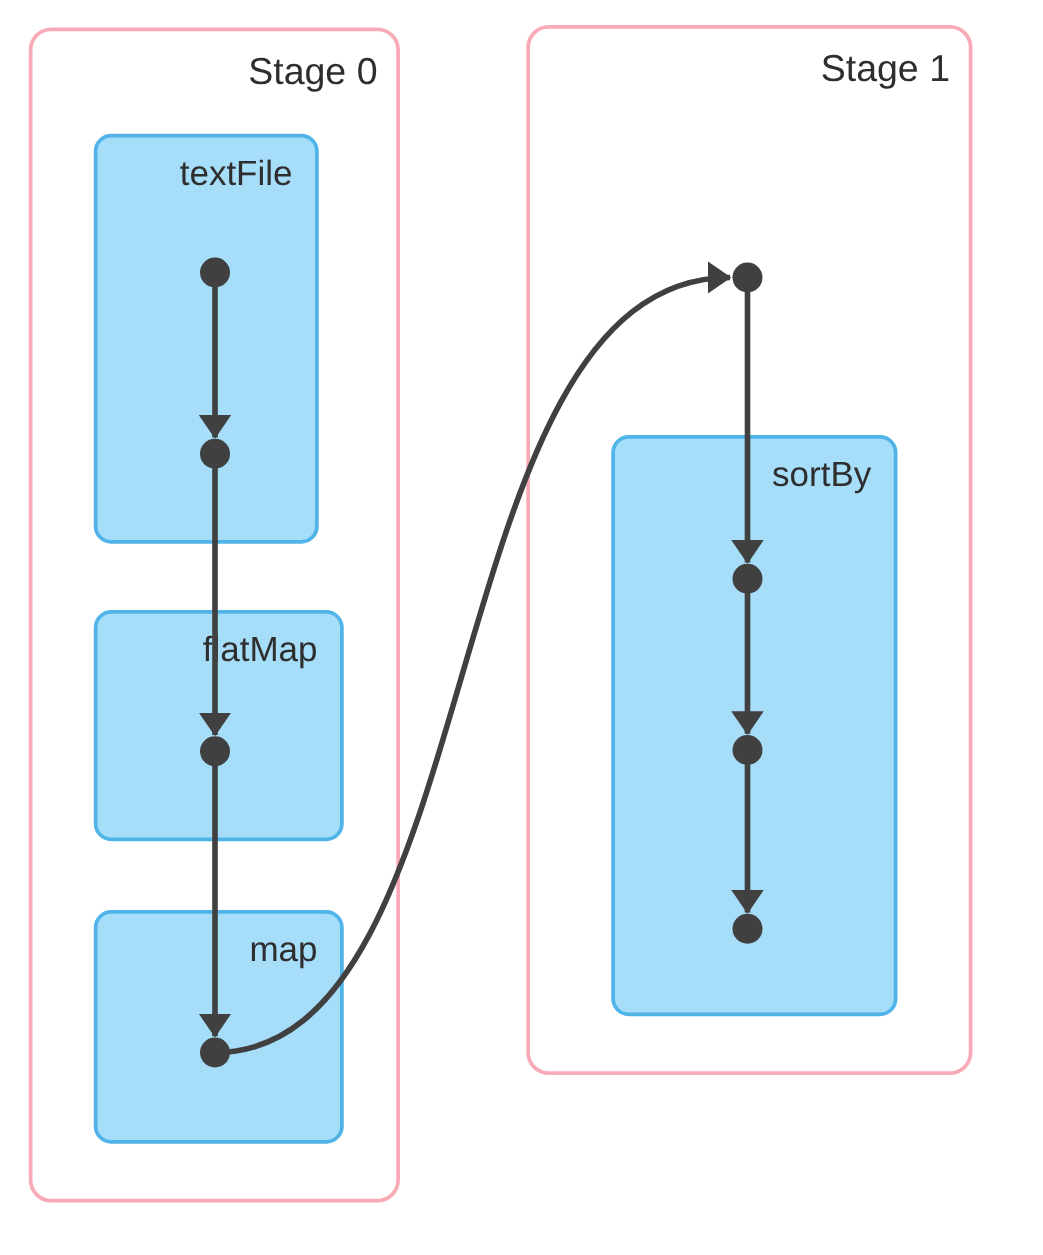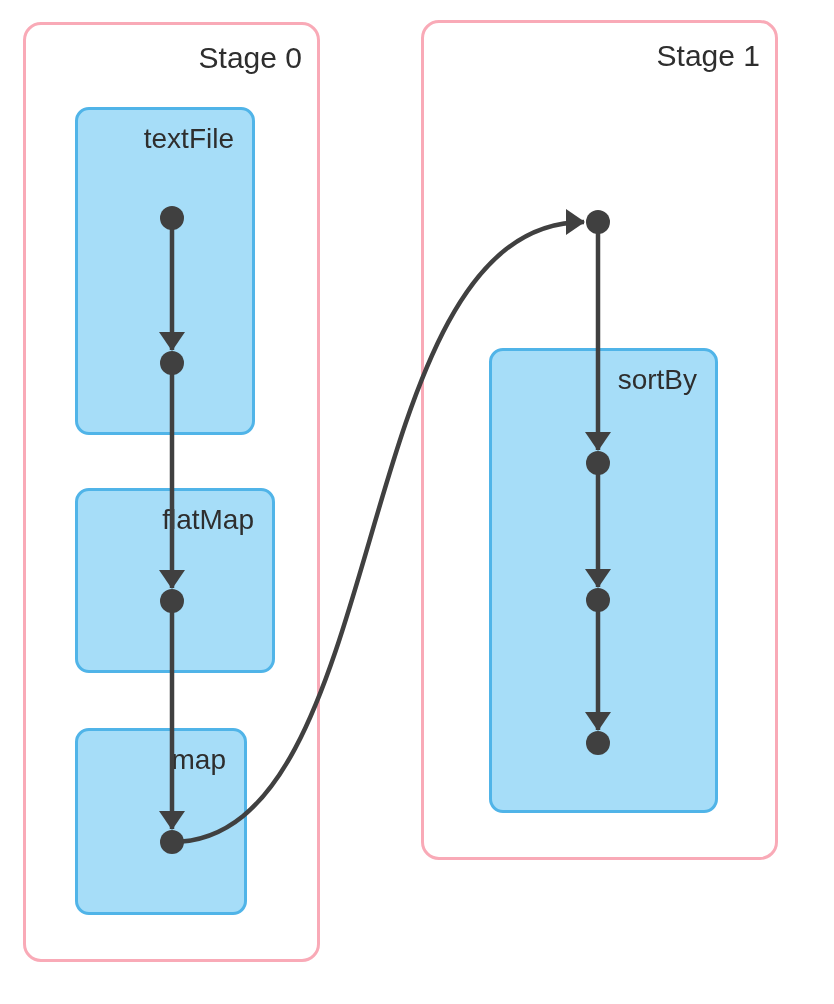--- a/index.html
+++ b/index.html
@@ -46,21 +46,21 @@
     position:absolute;
     top:13px;
     right:18px;
     font-size:28px;
     color:var(--label-text,#2E2E2E);
     white-space:nowrap;
   }
   
   .op-textfile{left:49px;top:82px;width:180px;height:328px;}
   .op-flatmap{left:49px;top:463px;width:200px;height:185px;}
-  .op-map{left:49px;top:703px;width:172px;height:187px;}
+  .op-map{left:49px;top:703px;width:200px;height:187px;}
   .op-reducebykey{left:50px;top:85px;width:259px;height:185px;}
   .op-sortby{left:65px;top:325px;width:229px;height:465px;}
   svg.edges{
     position:absolute;
     left:0;top:0;
     width:834px;height:1004px;
     pointer-events:none;
   }
   .edge{
     fill:none;

